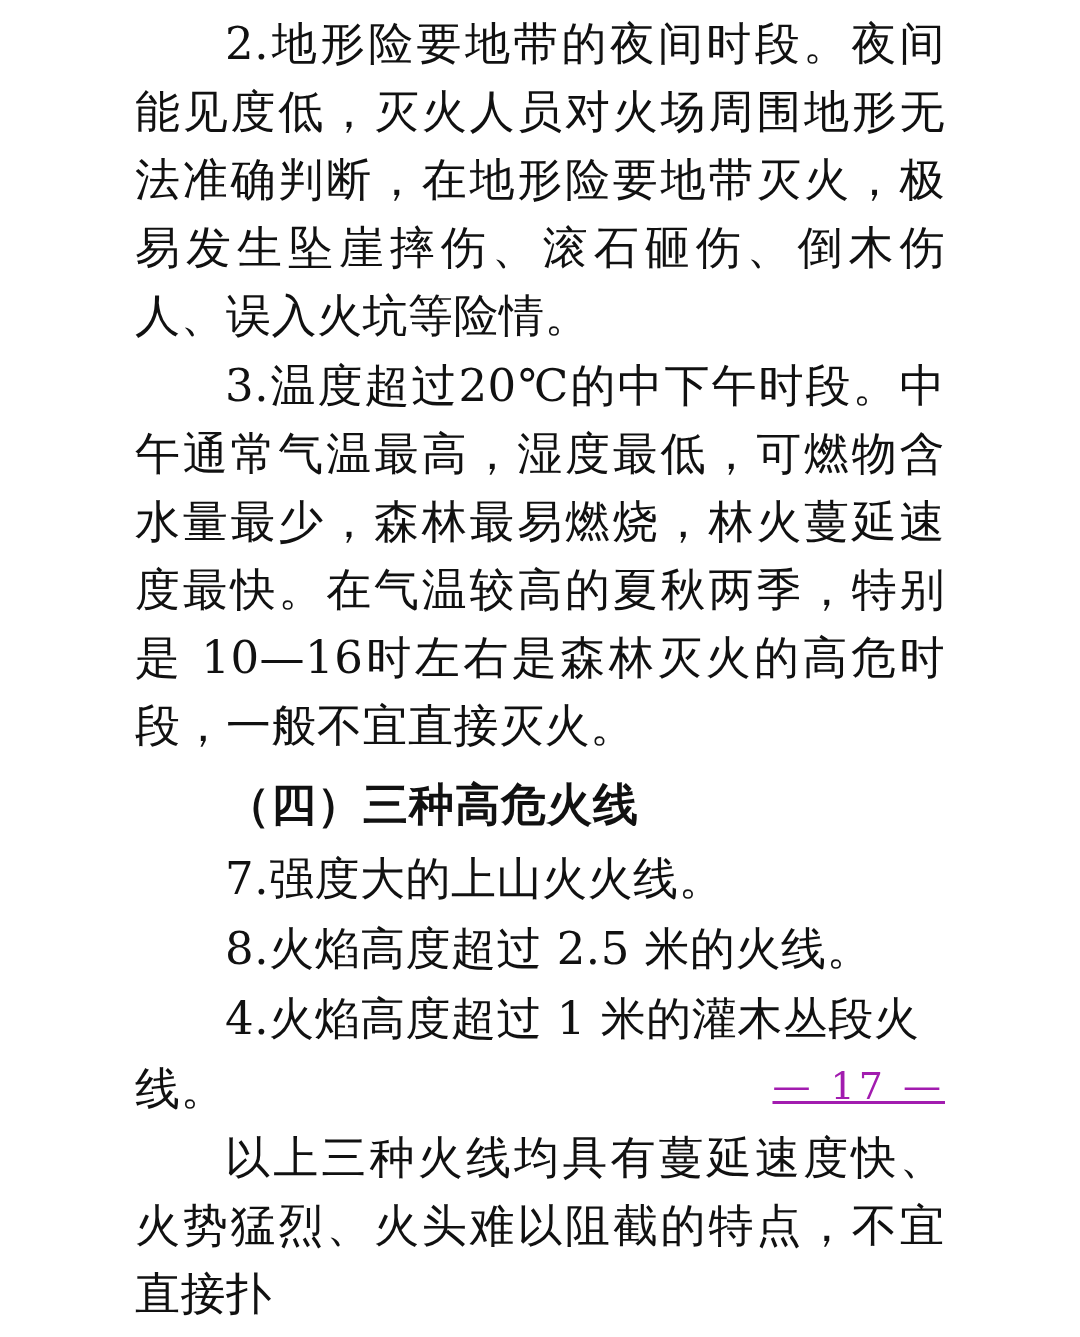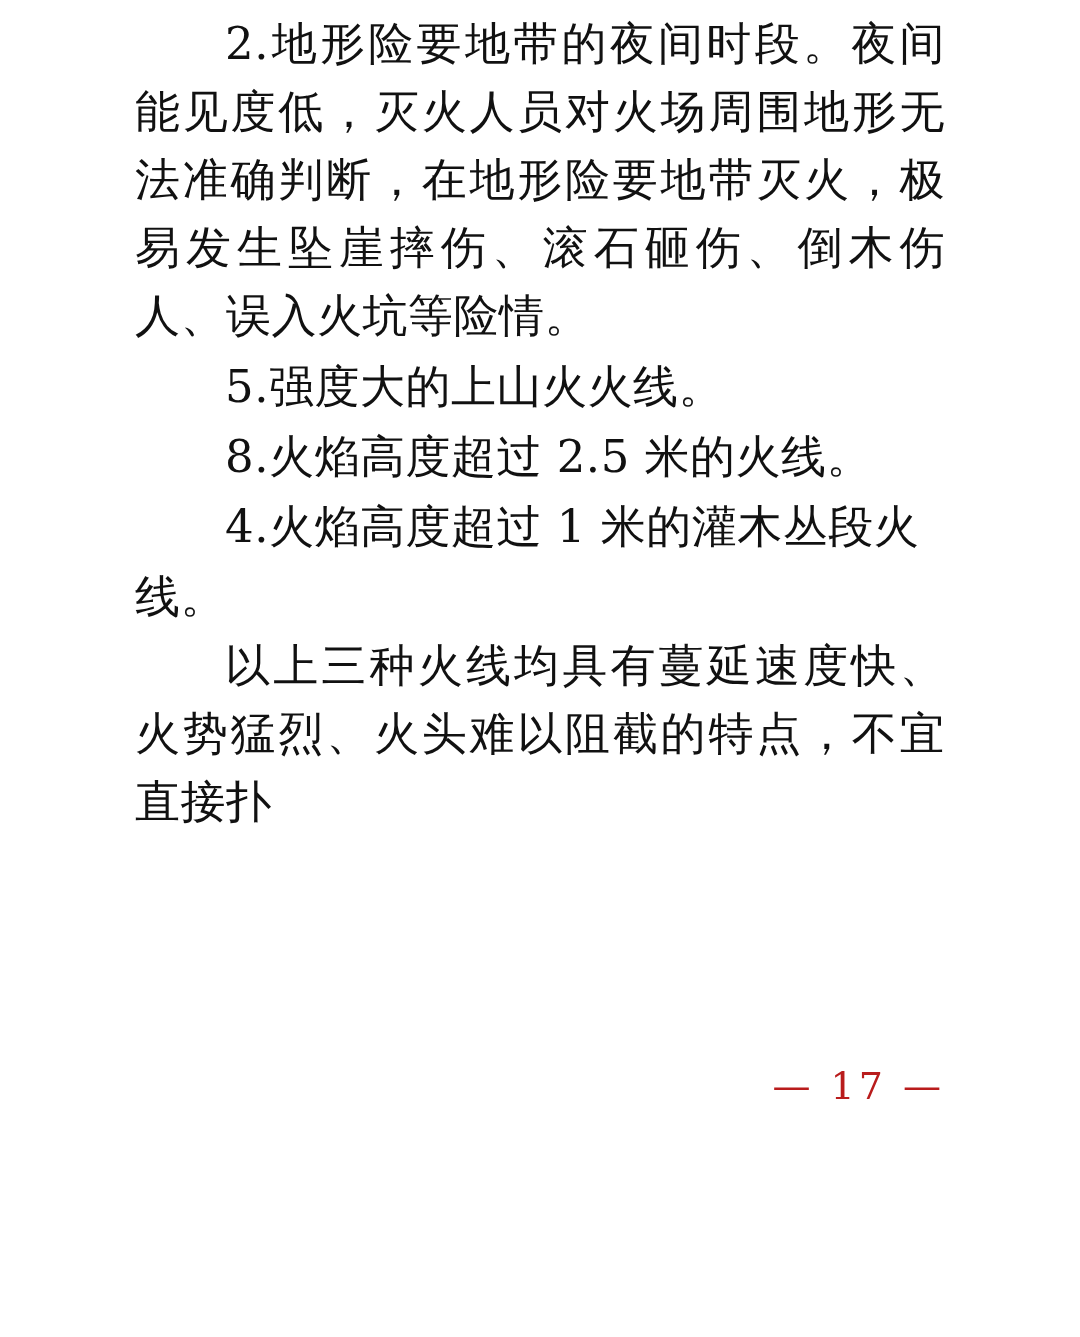--- a/index.html
+++ b/index.html
@@ -50,32 +50,35 @@
     margin: 0;
     text-indent: 90px;
     letter-spacing: 0.5px;
   }
   .footer {
     position: absolute;
     right: 135px;
     bottom: 88px;
     font-size: 38px;
     letter-spacing: 4px;
-    color: #b91c1c;
+    color: #a21caf;
+    text-decoration: underline;
   }
 </style>
 </head>
 <body>
 
 <div class="page">
 
   <p class="para">2.地形险要地带的夜间时段。夜间能见度低，灭火人员对火场周围地形无法准确判断，在地形险要地带灭火，极易发生坠崖摔伤、滚石砸伤、倒木伤人、误入火坑等险情。</p>
 
+  <p class="para">3.温度超过20℃的中下午时段。中午通常气温最高，湿度最低，可燃物含水量最少，森林最易燃烧，林火蔓延速度最快。在气温较高的夏秋两季，特别是 10—16时左右是森林灭火的高危时段，一般不宜直接灭火。</p>
 
+  <h2 class="heading">（四）三种高危火线</h2>
 
-  <p class="item">5.强度大的上山火火线。</p>
+  <p class="item">7.强度大的上山火火线。</p>
   <p class="item">8.火焰高度超过 2.5 米的火线。</p>
   <p class="item">4.火焰高度超过 1 米的灌木丛段火线。</p>
 
   <p class="para tight">以上三种火线均具有蔓延速度快、火势猛烈、火头难以阻截的特点，不宜直接扑</p>
 
   <div class="footer">— 17 —</div>
 </div>
 
 </body></html>

